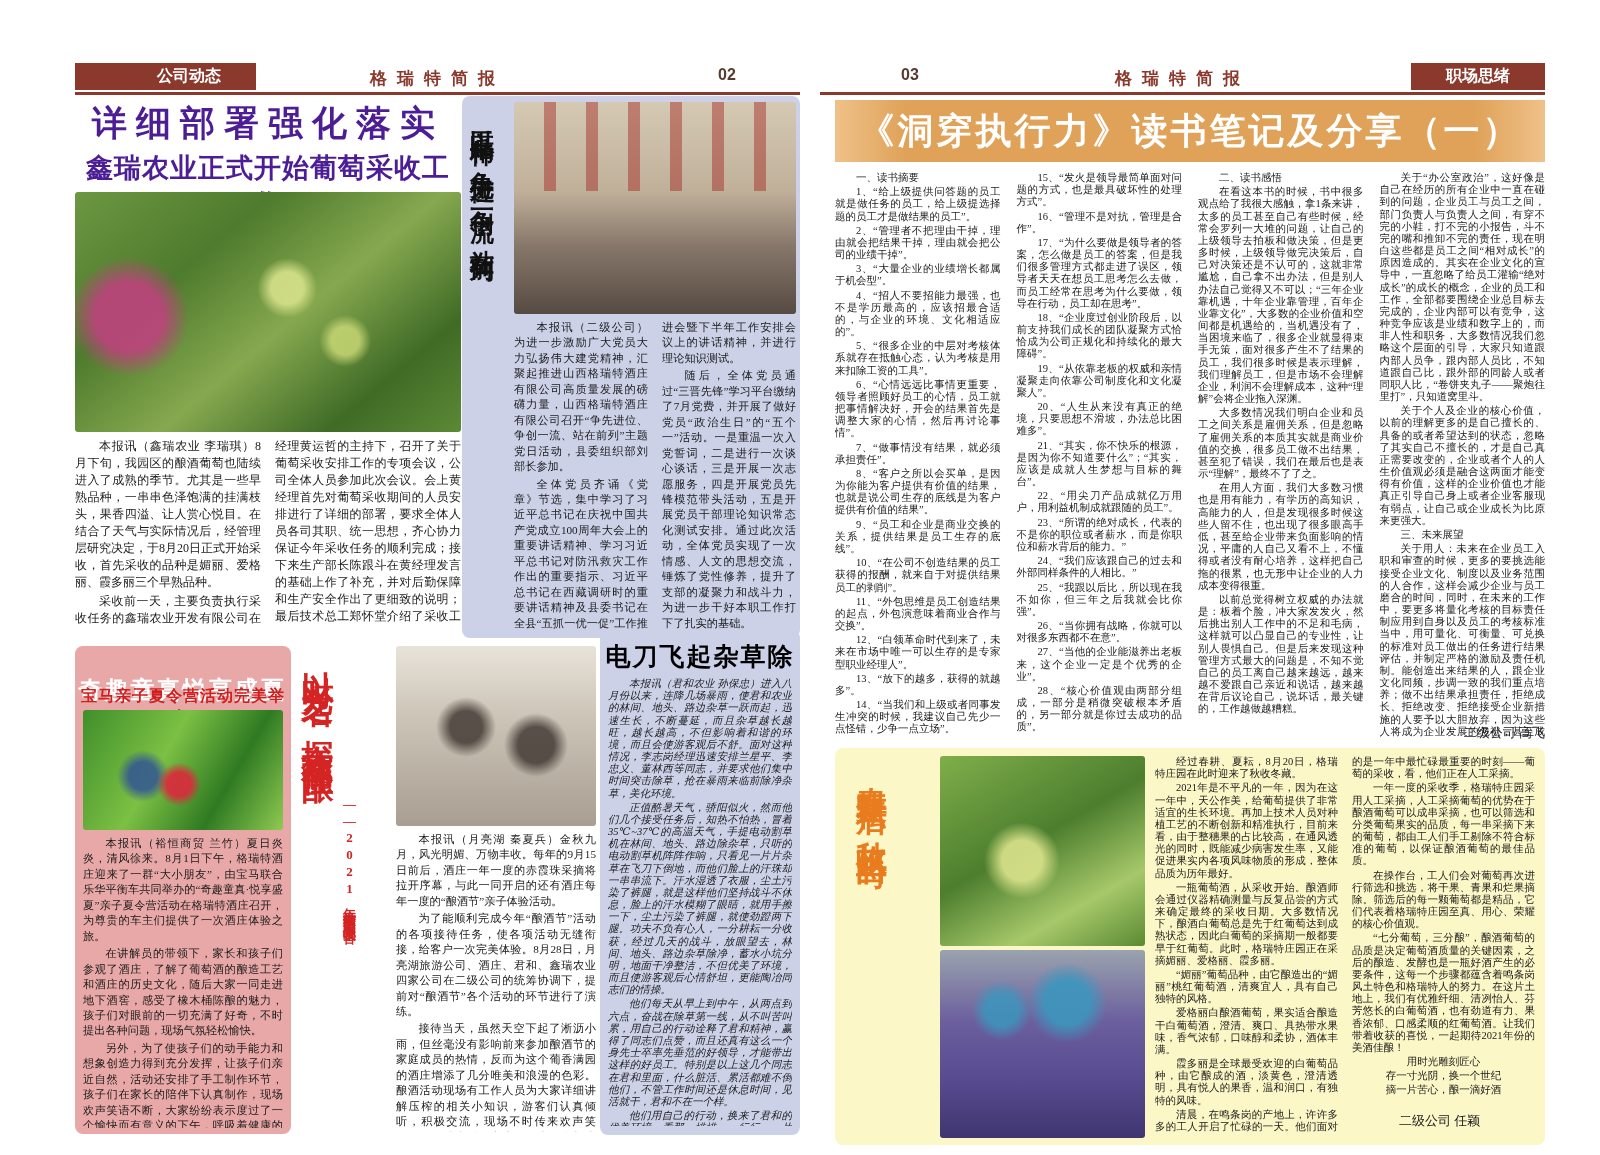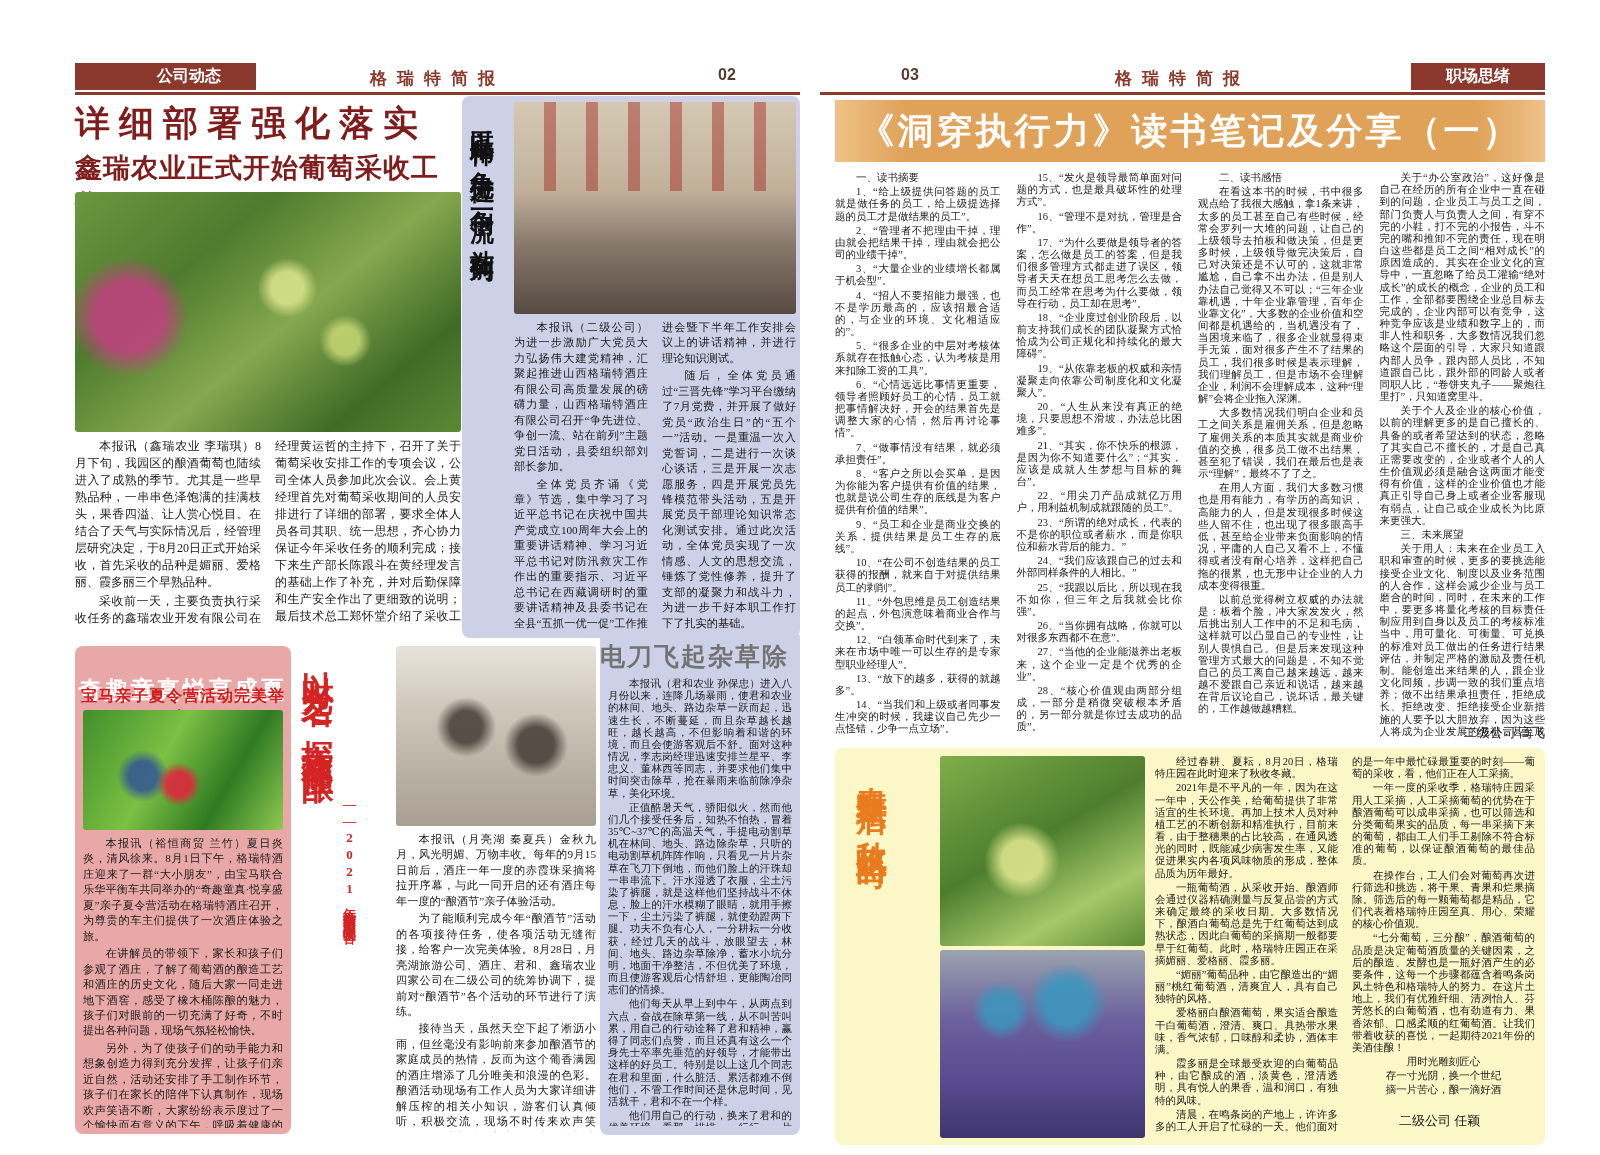--- a/index.html
+++ b/index.html
@@ -6,21 +6,21 @@
   #sheet{position:relative;width:1600px;height:1155px;background:#ffffff;
     font-family:"Liberation Serif","DejaVu Serif",serif;color:#1a1a1a;overflow:hidden;}
   .abs{position:absolute;}
   
   .tag{background:#8a392c;color:#fff;font-family:"Liberation Sans","DejaVu Sans",sans-serif;
     font-weight:bold;font-size:16px;display:flex;align-items:center;justify-content:center;}
   .masthead{color:#8a392c;font-weight:bold;font-size:17px;letter-spacing:10px;text-align:center;}
   .pageno{color:#5a3a30;font-weight:bold;font-size:16px;font-family:"Liberation Sans","DejaVu Sans",sans-serif;}
   .rule{background:#8a392c;height:3px;}
   
-  .hl-green{color:#7f1d1d;font-weight:bold;text-align:left;}
+  .hl-green{color:#4c1d95;font-weight:bold;text-align:center;}
   .band{background:linear-gradient(90deg,#efc189 0%,#dfa258 10%,#dfa258 90%,#efc189 100%);
     color:#ffffff;font-weight:bold;font-size:36px;letter-spacing:3px;text-align:center;
     display:flex;align-items:center;justify-content:center;}
   
   .panel-lav{background:#ccd1e8;border-radius:8px;}
   .panel-pink{background:#e9a8a8;border-radius:8px;}
   .panel-yellow{background:#fcf7c6;border-radius:8px;}
   
   .body{font-size:12px;line-height:1.42;text-align:justify;}
   .body p{margin:0 0 2px;text-indent:2em;}
@@ -60,21 +60,21 @@
     linear-gradient(150deg,#7fae4a 0%,#4c7e2e 45%,#a7c86a 75%,#5a8a33 100%);}
   .ph-workers{background:
     radial-gradient(circle at 62% 28%,rgba(60,150,190,.9) 0 22px,rgba(60,150,190,0) 40px),
     radial-gradient(circle at 30% 32%,rgba(60,150,190,.85) 0 16px,rgba(60,150,190,0) 30px),
     linear-gradient(180deg,#9aa3ae 0%,#6b5f9e 38%,#584a8f 70%,#3f3670 100%);}
   
   .camp-title{color:#ffffff;font-weight:bold;font-size:24px;letter-spacing:2px;text-align:center;
     font-family:"Liberation Sans","DejaVu Sans",sans-serif;}
   .camp-sub{color:#cf1f1f;font-weight:bold;font-size:16px;letter-spacing:1px;text-align:center;
     font-family:"Liberation Sans","DejaVu Sans",sans-serif;}
-  .weed-title{color:#737373;font-weight:bold;font-size:25px;letter-spacing:2px;text-align:left;}
+  .weed-title{color:#000000;font-weight:bold;font-size:25px;letter-spacing:2px;text-align:center;}
   .byline{text-align:right;font-size:13px;padding-right:8px;}
   .poem p{text-indent:0;text-align:center;margin:2px 0;}
 </style>
 </head>
 <body>
 
 <div id="sheet">
 
   <div class="abs tag" style="left:75px;top:63px;width:134px;height:27px;padding-left:47px;">
     <span>公司动态</span>
@@ -119,21 +119,21 @@
 
   <div class="abs photo ph-kids" style="left:396px;top:646px;width:200px;height:180px;"></div>
   <div class="abs body small" style="left:396px;top:832px;width:200px;height:300px;overflow:hidden;">
       <p>本报讯（月亮湖 秦夏兵）金秋九月，风光明媚、万物丰收。每年的9月15日前后，酒庄一年一度的赤霞珠采摘将拉开序幕，与此一同开启的还有酒庄每年一度的“酿酒节”亲子体验活动。</p>
       <p>为了能顺利完成今年“酿酒节”活动的各项接待任务，使各项活动无缝衔接，给客户一次完美体验。8月28日，月亮湖旅游公司、酒庄、君和、鑫瑞农业四家公司在二级公司的统筹协调下，提前对“酿酒节”各个活动的环节进行了演练。</p>
       <p>接待当天，虽然天空下起了淅沥小雨，但丝毫没有影响前来参加酿酒节的家庭成员的热情，反而为这个葡香满园的酒庄增添了几分唯美和浪漫的色彩。酿酒活动现场有工作人员为大家详细讲解压榨的相关小知识，游客们认真倾听，积极交流，现场不时传来欢声笑语。活动结束后，客户纷纷表示参加这次活动，不仅体验到劳动的乐趣，还学到不少有关葡萄酒的知识，一举多得。</p>
     </div>
 
   <div class="abs panel-lav" style="left:600px;top:630px;width:200px;height:505px;"></div>
   <div class="abs weed-title" style="left:600px;top:640px;width:200px;">电刀飞起杂草除</div>
-  <div class="abs body tiny" style="left:608px;top:678px;width:184px;height:448px;overflow:hidden;">
+  <div class="abs body tiny" style="left:608px;top:678px;width:184px;height:448px;overflow:hidden;font-style:italic;">
       <p>本报讯（君和农业 孙保忠）进入八月份以来，连降几场暴雨，使君和农业的林间、地头、路边杂草一跃而起，迅速生长，不断蔓延，而且杂草越长越旺，越长越高，不但影响着和谐的环境，而且会使游客观后不舒。面对这种情况，李志岗经理迅速安排兰星平、李忠义、董林西等同志，并要求他们集中时间突击除草，抢在暴雨来临前除净杂草，美化环境。</p>
       <p>正值酷暑天气，骄阳似火，然而他们几个接受任务后，知热不怕热，冒着35℃~37℃的高温天气，手提电动割草机在林间、地头、路边除杂草，只听的电动割草机阵阵作响，只看见一片片杂草在飞刀下倒地，而他们脸上的汗珠却一串串流下。汗水湿透了衣服，尘土污染了裤腿，就是这样他们坚持战斗不休息，脸上的汗水模糊了眼睛，就用手擦一下，尘土污染了裤腿，就使劲蹬两下腿。功夫不负有心人，一分耕耘一分收获，经过几天的战斗，放眼望去，林间、地头、路边杂草除净，蓄水小坑分明，地面干净整洁，不但优美了环境，而且使游客观后心情舒坦，更能陶冶同志们的情操。</p>
       <p>他们每天从早上到中午，从两点到六点，奋战在除草第一线，从不叫苦叫累，用自己的行动诠释了君和精神，赢得了同志们点赞，而且还真有这么一个身先士卒率先垂范的好领导，才能带出这样的好员工。特别是以上这几个同志在君和里面，什么脏活、累活都难不倒他们，不管工作时间还是休息时间，见活就干，君和不在一个样。</p>
       <p>他们用自己的行动，换来了君和的优美环境。看那一排排、一行行、一片片干净、整齐的林地边，路边都凝聚着他们的心血和汗水，这就是他们扎实工作、奋力拼搏、争先的具体表现。只要有这样一批好同志，君和的明天会更好。</p>
     </div>
 
   <div class="abs pageno" style="left:858px;top:66px;margin-left:43px;">03</div>
   <div class="abs masthead" style="left:820px;top:67px;width:725px;">格瑞特简报</div>
   <div class="abs tag" style="left:1411px;top:63px;width:134px;height:27px;">
     <span>职场思绪</span>

